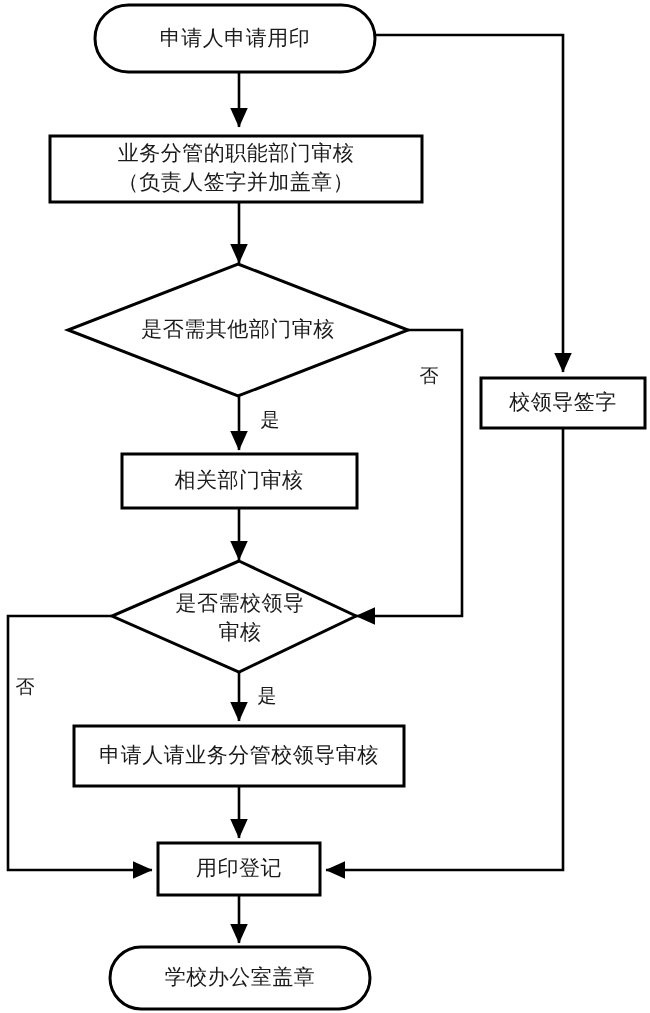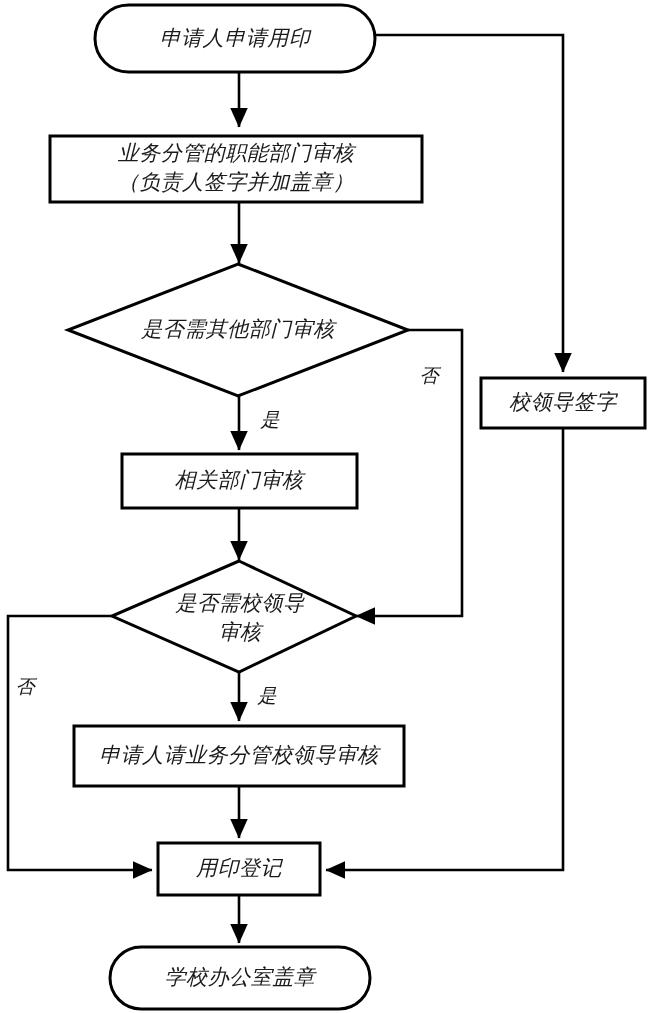--- a/index.html
+++ b/index.html
@@ -11,21 +11,20 @@
     width: 650px;
     height: 1013px;
     font-family: "Liberation Serif", "DejaVu Serif", serif;
     overflow: hidden;
   }
   #flowchart-root {
     position: relative;
     width: 650px;
     height: 742px;
     background: #ffffff;
-    font-style: italic;
   }
   svg#flow-svg {
     display: block;
     width: 650px;
     height: 1013px;
   }
   .node-shape {
     fill: #ffffff;
     stroke: #000000;
     stroke-width: 3;

